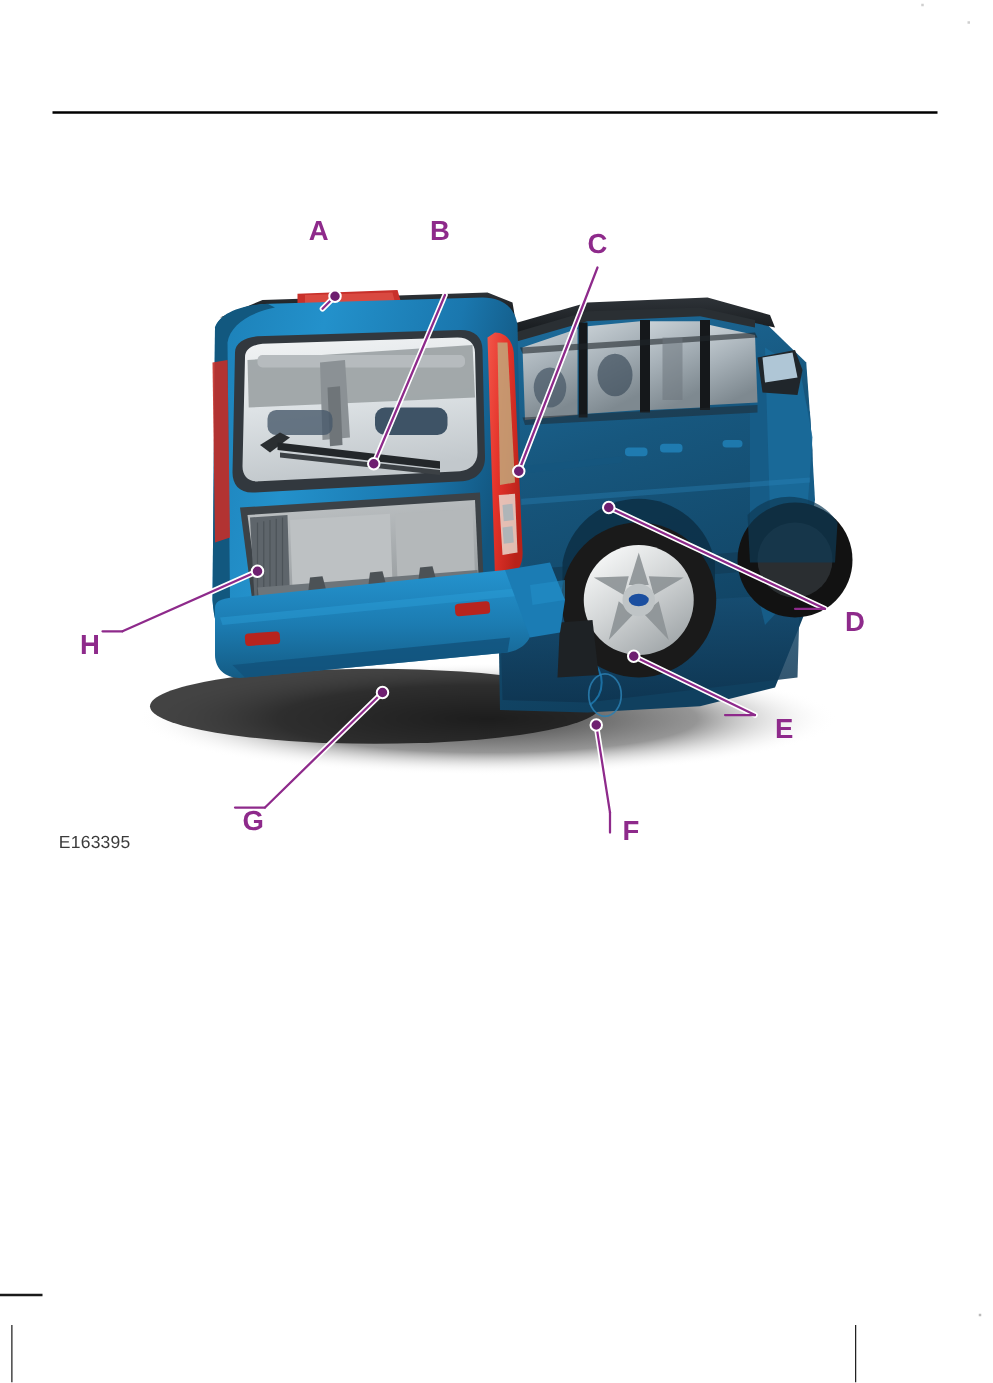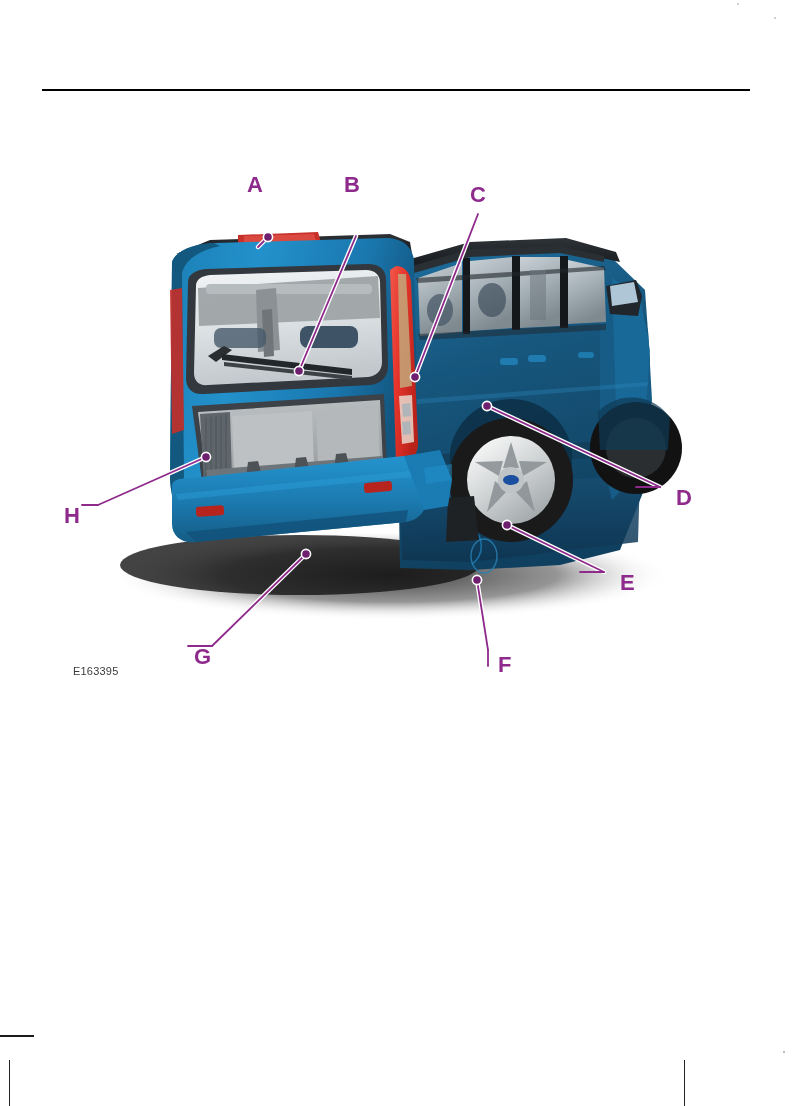--- a/index.html
+++ b/index.html
@@ -28,23 +28,22 @@
     background:#000000;
   }
 
   
   .figure{position:absolute;left:0;top:150px;width:794px;height:540px;}
   .figure svg{display:block;}
 
   
   .figure-id{
     position:absolute;left:47px;top:665px;
-    font-size:11px;color:#3b3b3b;letter-spacing:.2px;
+    font-size:14px;color:#3b3b3b;letter-spacing:.2px;
     font-family:"Liberation Sans", sans-serif;
-    margin-left:26px;
   }
 
   
   .callout{
     position:absolute;
     font-family:"Liberation Sans", sans-serif;
     font-weight:bold;
     font-size:22px;
     color:#8E2A8B;
     line-height:1;

